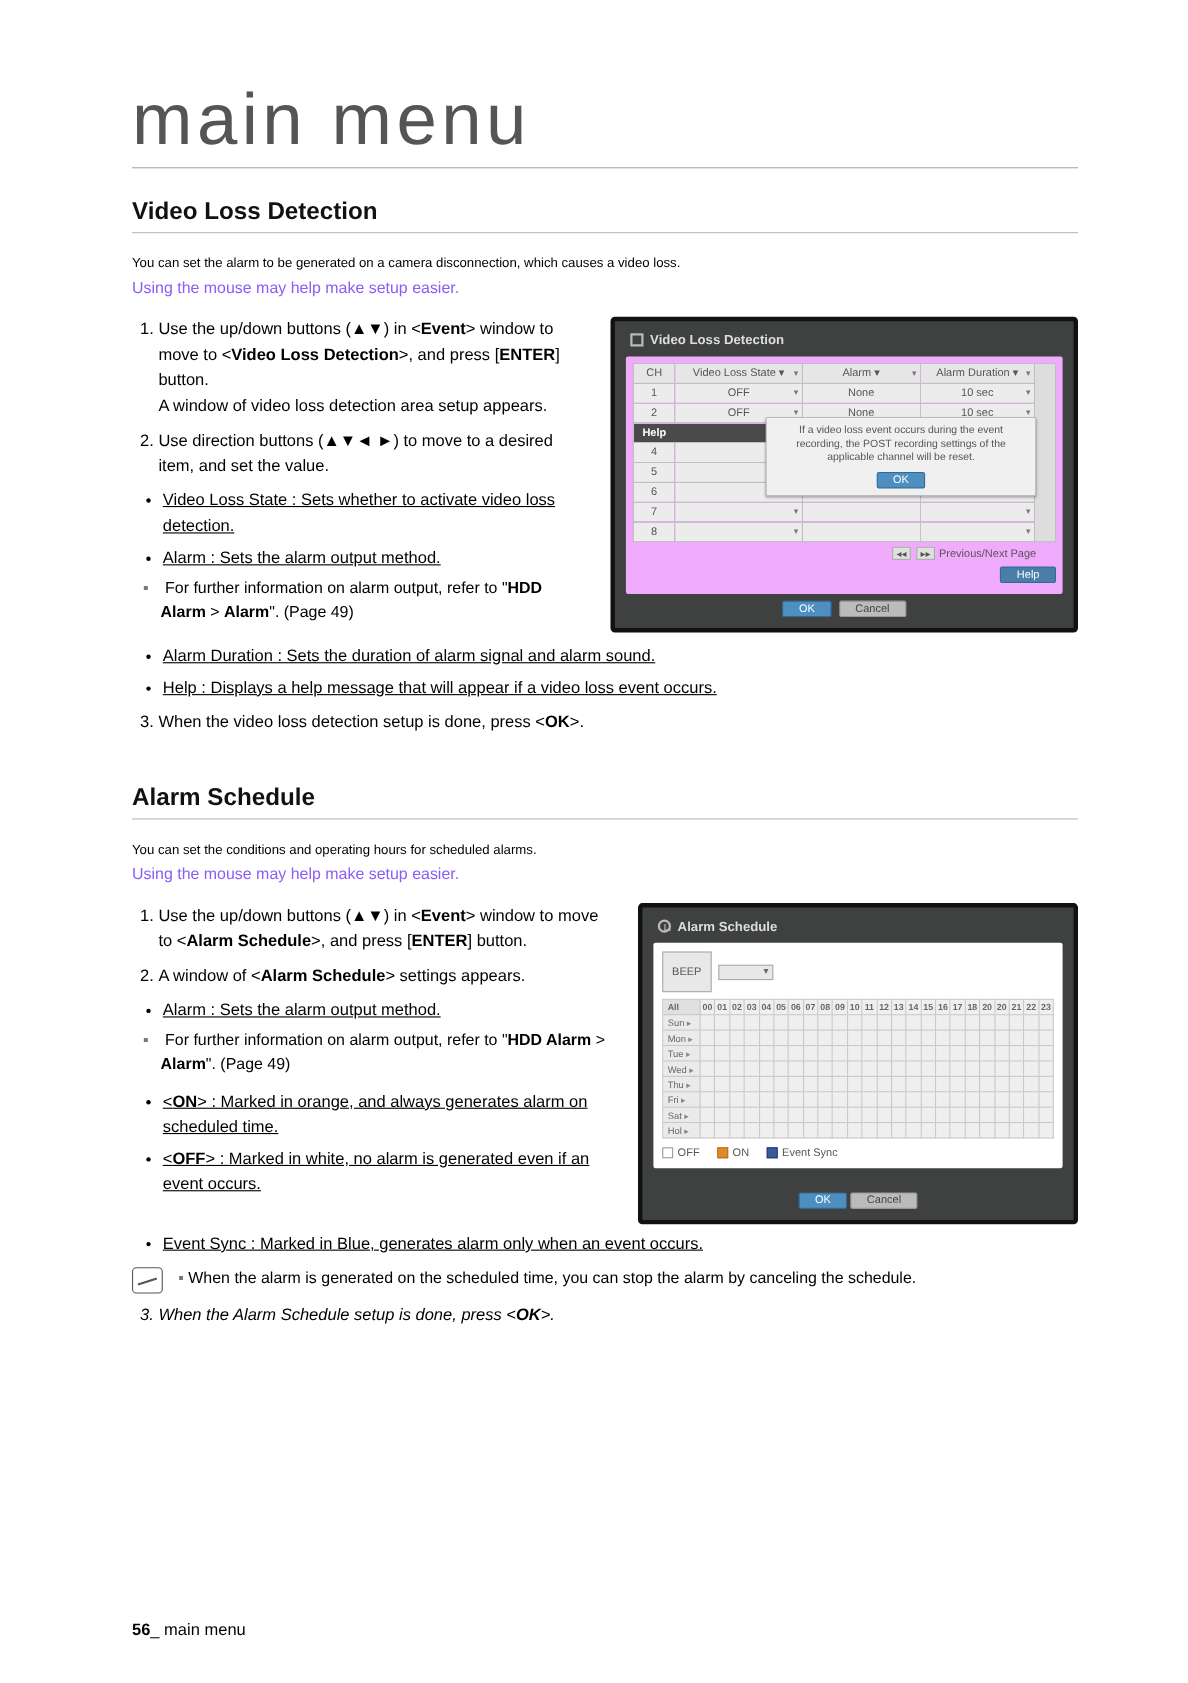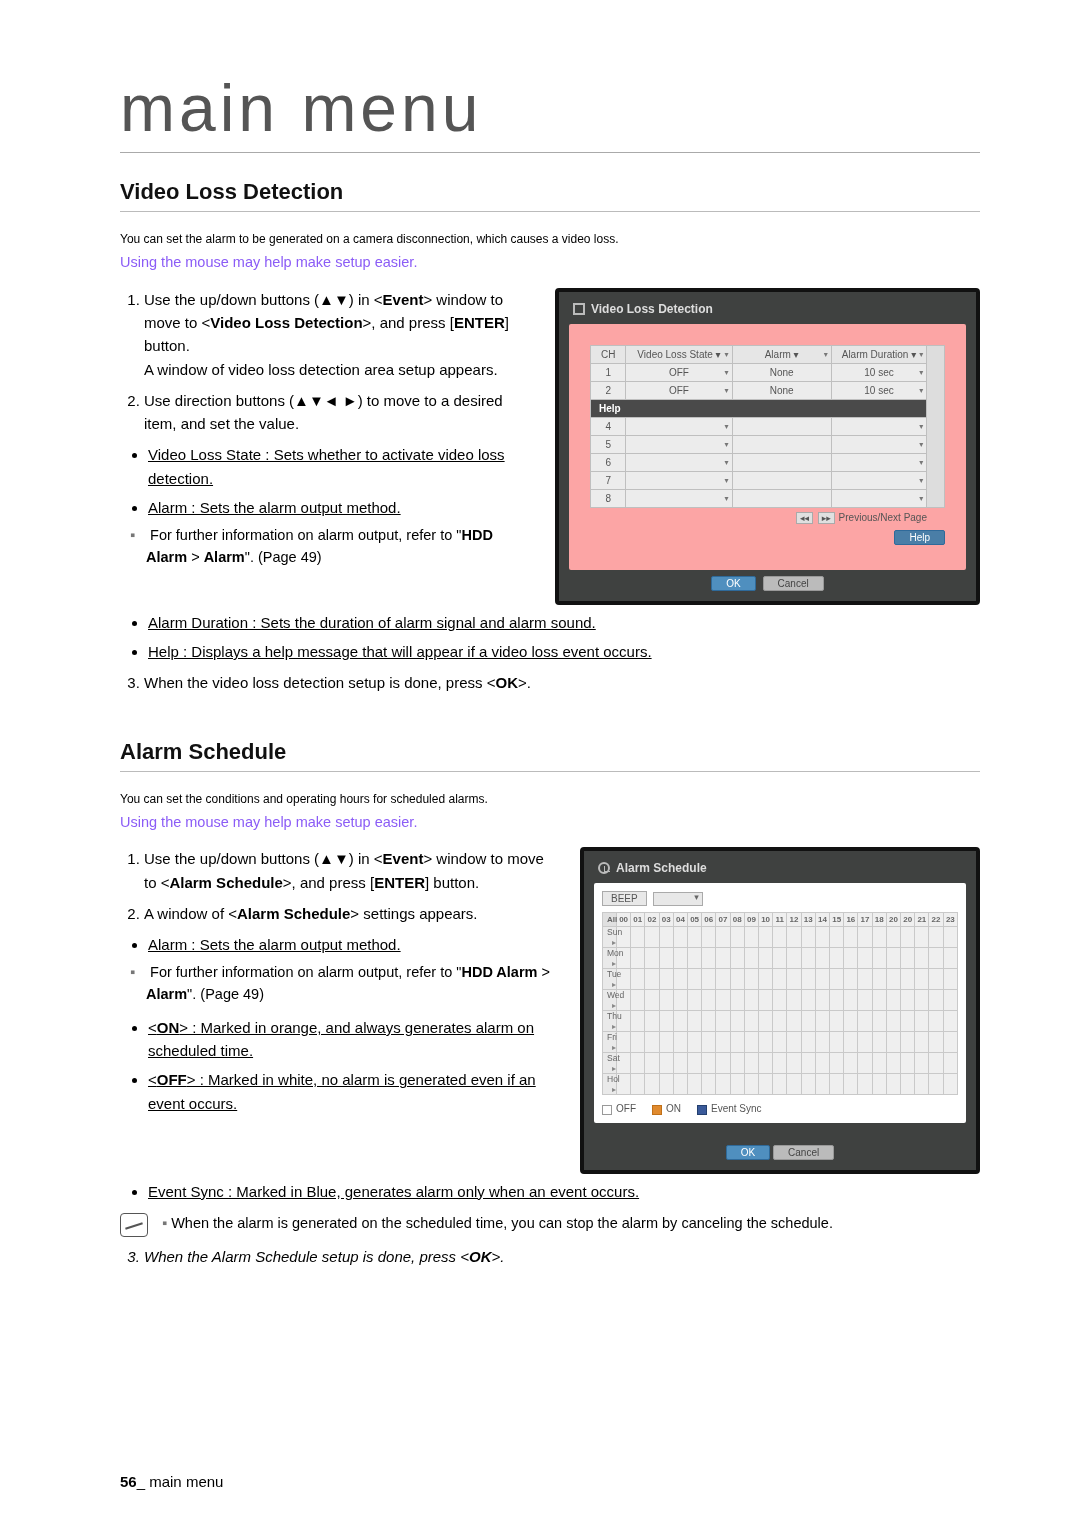--- a/index.html
+++ b/index.html
@@ -58,21 +58,21 @@
     width: 100%;
     background:#3f4140;
     border:4px solid #111;
     border-radius:4px;
     padding:10px 10px 8px 10px;
     color:#ccc;
     font-size:10px;
   }
   .vld-title { color:#ddd; font-size:12px; font-weight:bold; margin:0 2px 8px 4px; display:flex; align-items:center; gap:6px;}
   .vld-title .ic { width:12px; height:12px; border:2px solid #bbb; display:inline-block;}
-  .vld-body { background:#fca5a5; padding:21px; border-radius:2px; }
+  .vld-body { background:#f0abfc; padding:6px; border-radius:2px; }
   .vld-table { width:100%; border-collapse:collapse; table-layout:fixed;}
   .vld-table th, .vld-table td {
     border:1px solid #bfbfbf; background:#ececec; text-align:center;
     font-size:10px; color:#555; height:18px; position:relative;
   }
   .vld-table th { background:#e6e6e6; color:#555; font-weight:normal;}
   .vld-table td.arrow::after, .vld-table th.arrow::after {
     content:"▾"; font-size:8px; position:absolute; right:3px; top:50%; transform:translateY(-50%); color:#777;
   }
   .vld-table .scroll-col { background:#ddd; }
@@ -104,29 +104,29 @@
     border-radius:4px;
     padding:10px 10px 8px 10px;
     color:#ccc;
     font-size:10px;
   }
   .as-title { color:#ddd; font-size:12px; font-weight:bold; margin:0 2px 8px 4px; display:flex; align-items:center; gap:6px;}
   .as-title .ic { width:12px; height:12px; border:2px solid #bbb; border-radius:50%; position:relative;}
   .as-title .ic::after{content:"";position:absolute;width:5px;height:5px;border-left:1.5px solid #bbb;border-bottom:1.5px solid #bbb;left:4px;top:2px;}
   .as-body { background:#fff; padding:8px; border-radius:2px; color:#555;}
   .as-beep { display:flex; align-items:center; gap:6px; margin-bottom:6px;}
-  .as-beep .box { background:#e8e8e8; border:1px solid #aaa; font-size:10px; padding:1px 8px; color:#555;}
+  .as-beep .box { background:#e8e8e8; border:1px solid #aaa; font-size:10px; padding:12px 8px; color:#555;}
   .as-beep .dd { width:50px; height:14px; background:#e8e8e8; border:1px solid #aaa; position:relative;}
   .as-beep .dd::after{content:"▾"; position:absolute; right:3px; top:-1px; font-size:9px; color:#666;}
   .as-grid { width:100%; border-collapse:collapse; table-layout:fixed;}
   .as-grid th, .as-grid td {
     border:1px solid #c9c9c9; background:#efefef; font-size:8.5px; color:#666;
     height:14px; text-align:center; padding:0;
   }
-  .as-grid th.day, .as-grid td.day { text-align:right; padding-left:4px; width:14px; background:#eaeaea;margin-left:45px;}
+  .as-grid th.day, .as-grid td.day { text-align:left; padding-left:4px; width:34px; background:#eaeaea;margin-left:45px;}
   .as-grid th.all { background:#e0e0e0;}
   .as-grid tr.hdr th { font-size:8px;}
   .as-grid .chev::after { content:" ▸"; font-size:8px; color:#888;}
   .as-legend { display:flex; gap:16px; align-items:center; font-size:10px; color:#555; margin-top:8px;}
   .as-legend .sw { width:10px; height:10px; display:inline-block; vertical-align:middle; margin-right:4px;}
   .sw-off { background:#fff; border:1px solid #999;}
   .sw-on  { background:#e08a2e; border:1px solid #c07018;}
   .sw-ev  { background:#3a5a9a; border:1px solid #24406f;}
   .as-okcancel { text-align:center; margin-top:22px; padding-bottom:2px;}
 </style>
@@ -223,20 +223,28 @@
               </tr>
           <tr>
                 <td>8</td>
                 <td class="arrow"></td>
                 <td></td>
                 <td class="arrow"></td>
               </tr>
         </tbody>
           </table>
 
+        <div class="vld-tip">
+          <p>
+            <span>If a video loss event occurs during the event</span><br>
+            <span>recording, the POST recording settings of the</span><br>
+            <span>applicable channel will be reset.</span>
+          </p>
+          <div class="tip-btn-row"><span class="btn">OK</span></div>
+        </div>
 
         <div class="vld-pager">
           <span class="pg-btn">◂◂</span>
           <span class="pg-btn">▸▸</span>
           <span>Previous/Next Page</span>
         </div>
         <div class="vld-help-btn"><span class="btn">Help</span></div>
       </div>
       <div class="vld-okcancel">
         <span class="btn">OK</span>

